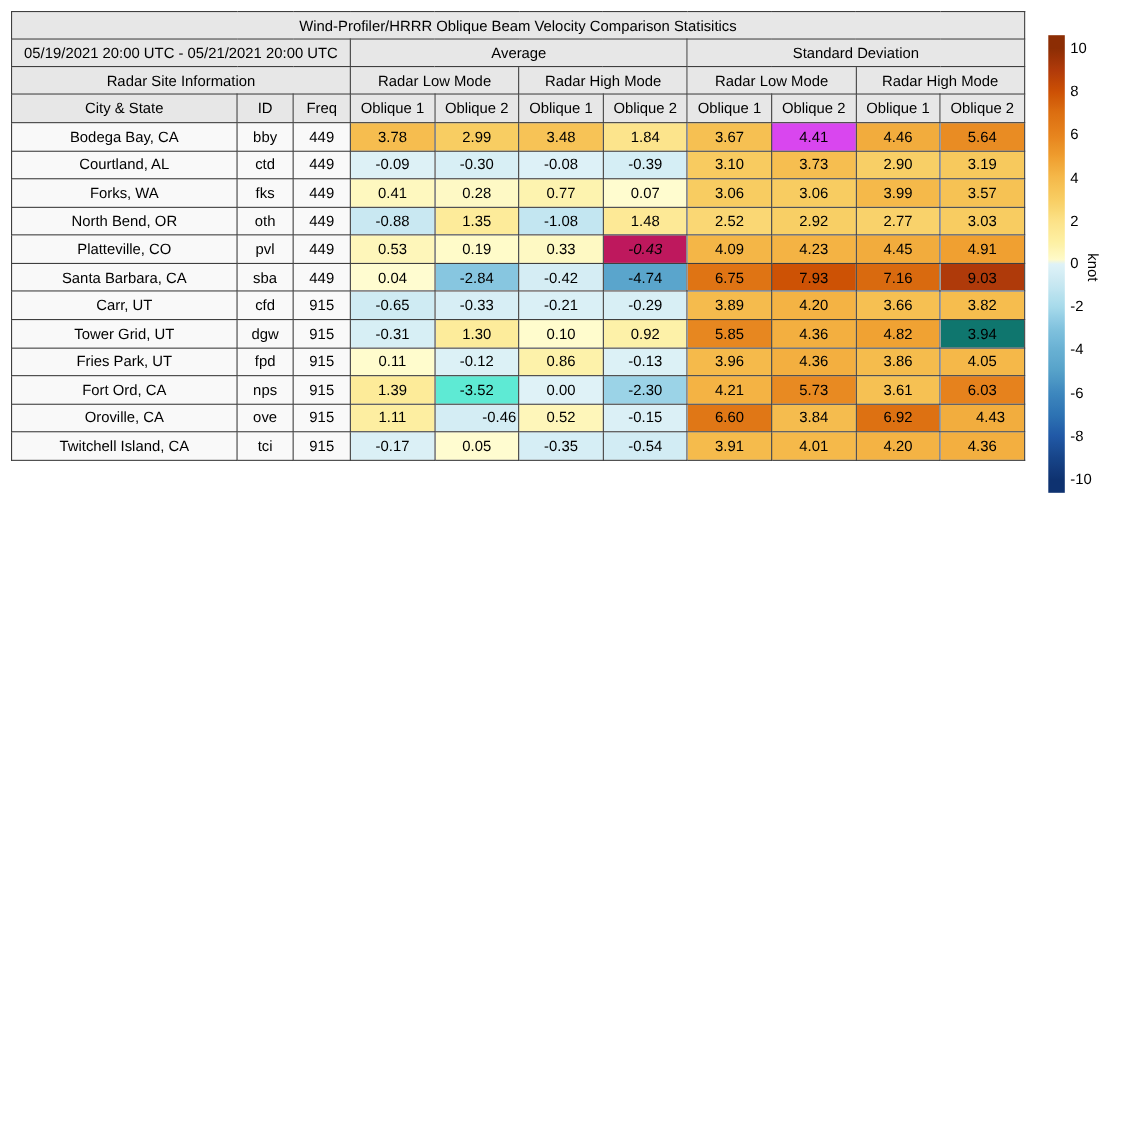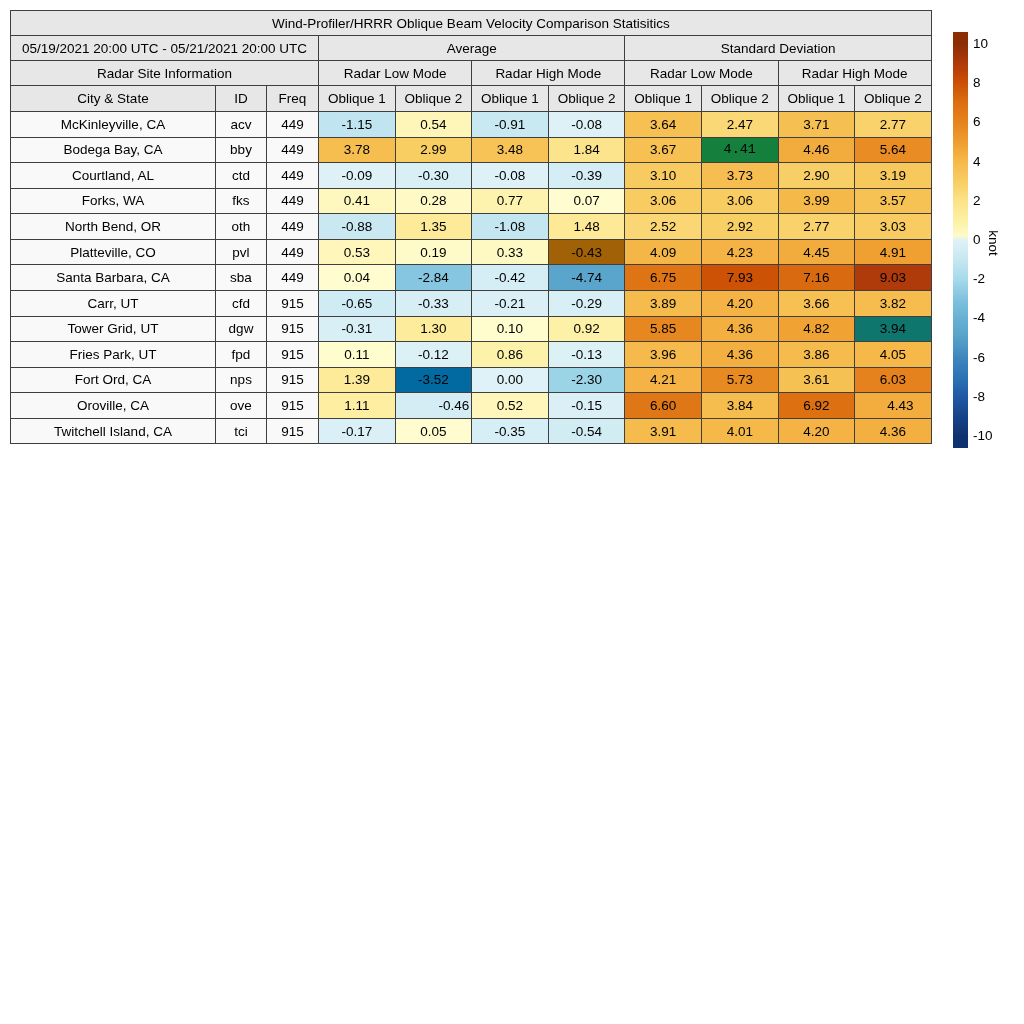--- a/index.html
+++ b/index.html
@@ -87,42 +87,29 @@
         <th class="hd">Oblique 1</th>
         <th class="hd">Oblique 2</th>
         <th class="hd">Oblique 1</th>
         <th class="hd">Oblique 2</th>
         <th class="hd">Oblique 1</th>
         <th class="hd">Oblique 2</th>
       </tr>
     </thead>
     <tbody id="table-body">
         <tr>
-          <td class="lbl">McKinleyville, CA</td>
-          <td class="lbl">acv</td>
-          <td class="lbl">449</td>
-          <td style="background: rgb(193, 229, 240);">-1.15</td>
-          <td style="background: rgb(254, 246, 185);">0.54</td>
-          <td style="background: rgb(200, 232, 242);">-0.91</td>
-          <td style="background: rgb(221, 241, 247);">-0.08</td>
-          <td style="background: rgb(246, 192, 83);">3.64</td>
-          <td style="background: rgb(250, 216, 118);">2.47</td>
-          <td style="background: rgb(246, 191, 81);">3.71</td>
-          <td style="background: rgb(249, 210, 107);">2.77</td>
-        </tr>
-        <tr>
           <td class="lbl">Bodega Bay, CA</td>
           <td class="lbl">bby</td>
           <td class="lbl">449</td>
           <td style="background: rgb(246, 189, 79);">3.78</td>
           <td style="background: rgb(248, 205, 98);">2.99</td>
           <td style="background: rgb(247, 195, 86);">3.48</td>
           <td style="background: rgb(252, 228, 140);">1.84</td>
           <td style="background: rgb(246, 192, 82);">3.67</td>
-          <td style="background: #15803d; font-family: Liberation Mono, monospace;">4.41</td>
+          <td style="background: #d946ef;">4.41</td>
           <td style="background: rgb(242, 172, 61);">4.46</td>
           <td style="background: rgb(233, 140, 35);">5.64</td>
         </tr>
         <tr>
           <td class="lbl">Courtland, AL</td>
           <td class="lbl">ctd</td>
           <td class="lbl">449</td>
           <td style="background: rgb(221, 241, 246);">-0.09</td>
           <td style="background: rgb(216, 239, 245);">-0.30</td>
           <td style="background: rgb(221, 241, 247);">-0.08</td>
@@ -158,21 +145,21 @@
           <td style="background: rgb(249, 210, 107);">2.77</td>
           <td style="background: rgb(248, 204, 97);">3.03</td>
         </tr>
         <tr>
           <td class="lbl">Platteville, CO</td>
           <td class="lbl">pvl</td>
           <td class="lbl">449</td>
           <td style="background: rgb(254, 246, 186);">0.53</td>
           <td style="background: rgb(255, 251, 201);">0.19</td>
           <td style="background: rgb(254, 249, 195);">0.33</td>
-          <td style="background: #a16207;">-0.43</td>
+          <td style="background: #be185d; font-style: italic;">-0.43</td>
           <td style="background: rgb(244, 182, 71);">4.09</td>
           <td style="background: rgb(244, 179, 68);">4.23</td>
           <td style="background: rgb(242, 172, 61);">4.45</td>
           <td style="background: rgb(240, 160, 49);">4.91</td>
         </tr>
         <tr>
           <td class="lbl">Santa Barbara, CA</td>
           <td class="lbl">sba</td>
           <td class="lbl">449</td>
           <td style="background: rgb(255, 252, 208);">0.04</td>
@@ -221,21 +208,21 @@
           <td style="background: rgb(245, 186, 75);">3.96</td>
           <td style="background: rgb(243, 175, 64);">4.36</td>
           <td style="background: rgb(245, 188, 77);">3.86</td>
           <td style="background: rgb(245, 184, 73);">4.05</td>
         </tr>
         <tr>
           <td class="lbl">Fort Ord, CA</td>
           <td class="lbl">nps</td>
           <td class="lbl">915</td>
           <td style="background: rgb(253, 235, 153);">1.39</td>
-          <td style="background: #0369a1; margin-top: 40px;">-3.52</td>
+          <td style="background: #5eead4; margin-top: 40px;">-3.52</td>
           <td style="background: rgb(223, 242, 247);">0.00</td>
           <td style="background: rgb(155, 211, 231);">-2.30</td>
           <td style="background: rgb(244, 179, 68); text-align: center;">4.21</td>
           <td style="background: rgb(232, 138, 34);">5.73</td>
           <td style="background: rgb(246, 193, 83);">3.61</td>
           <td style="background: rgb(230, 130, 29);">6.03</td>
         </tr>
         <tr>
           <td class="lbl">Oroville, CA</td>
           <td class="lbl">ove</td>

